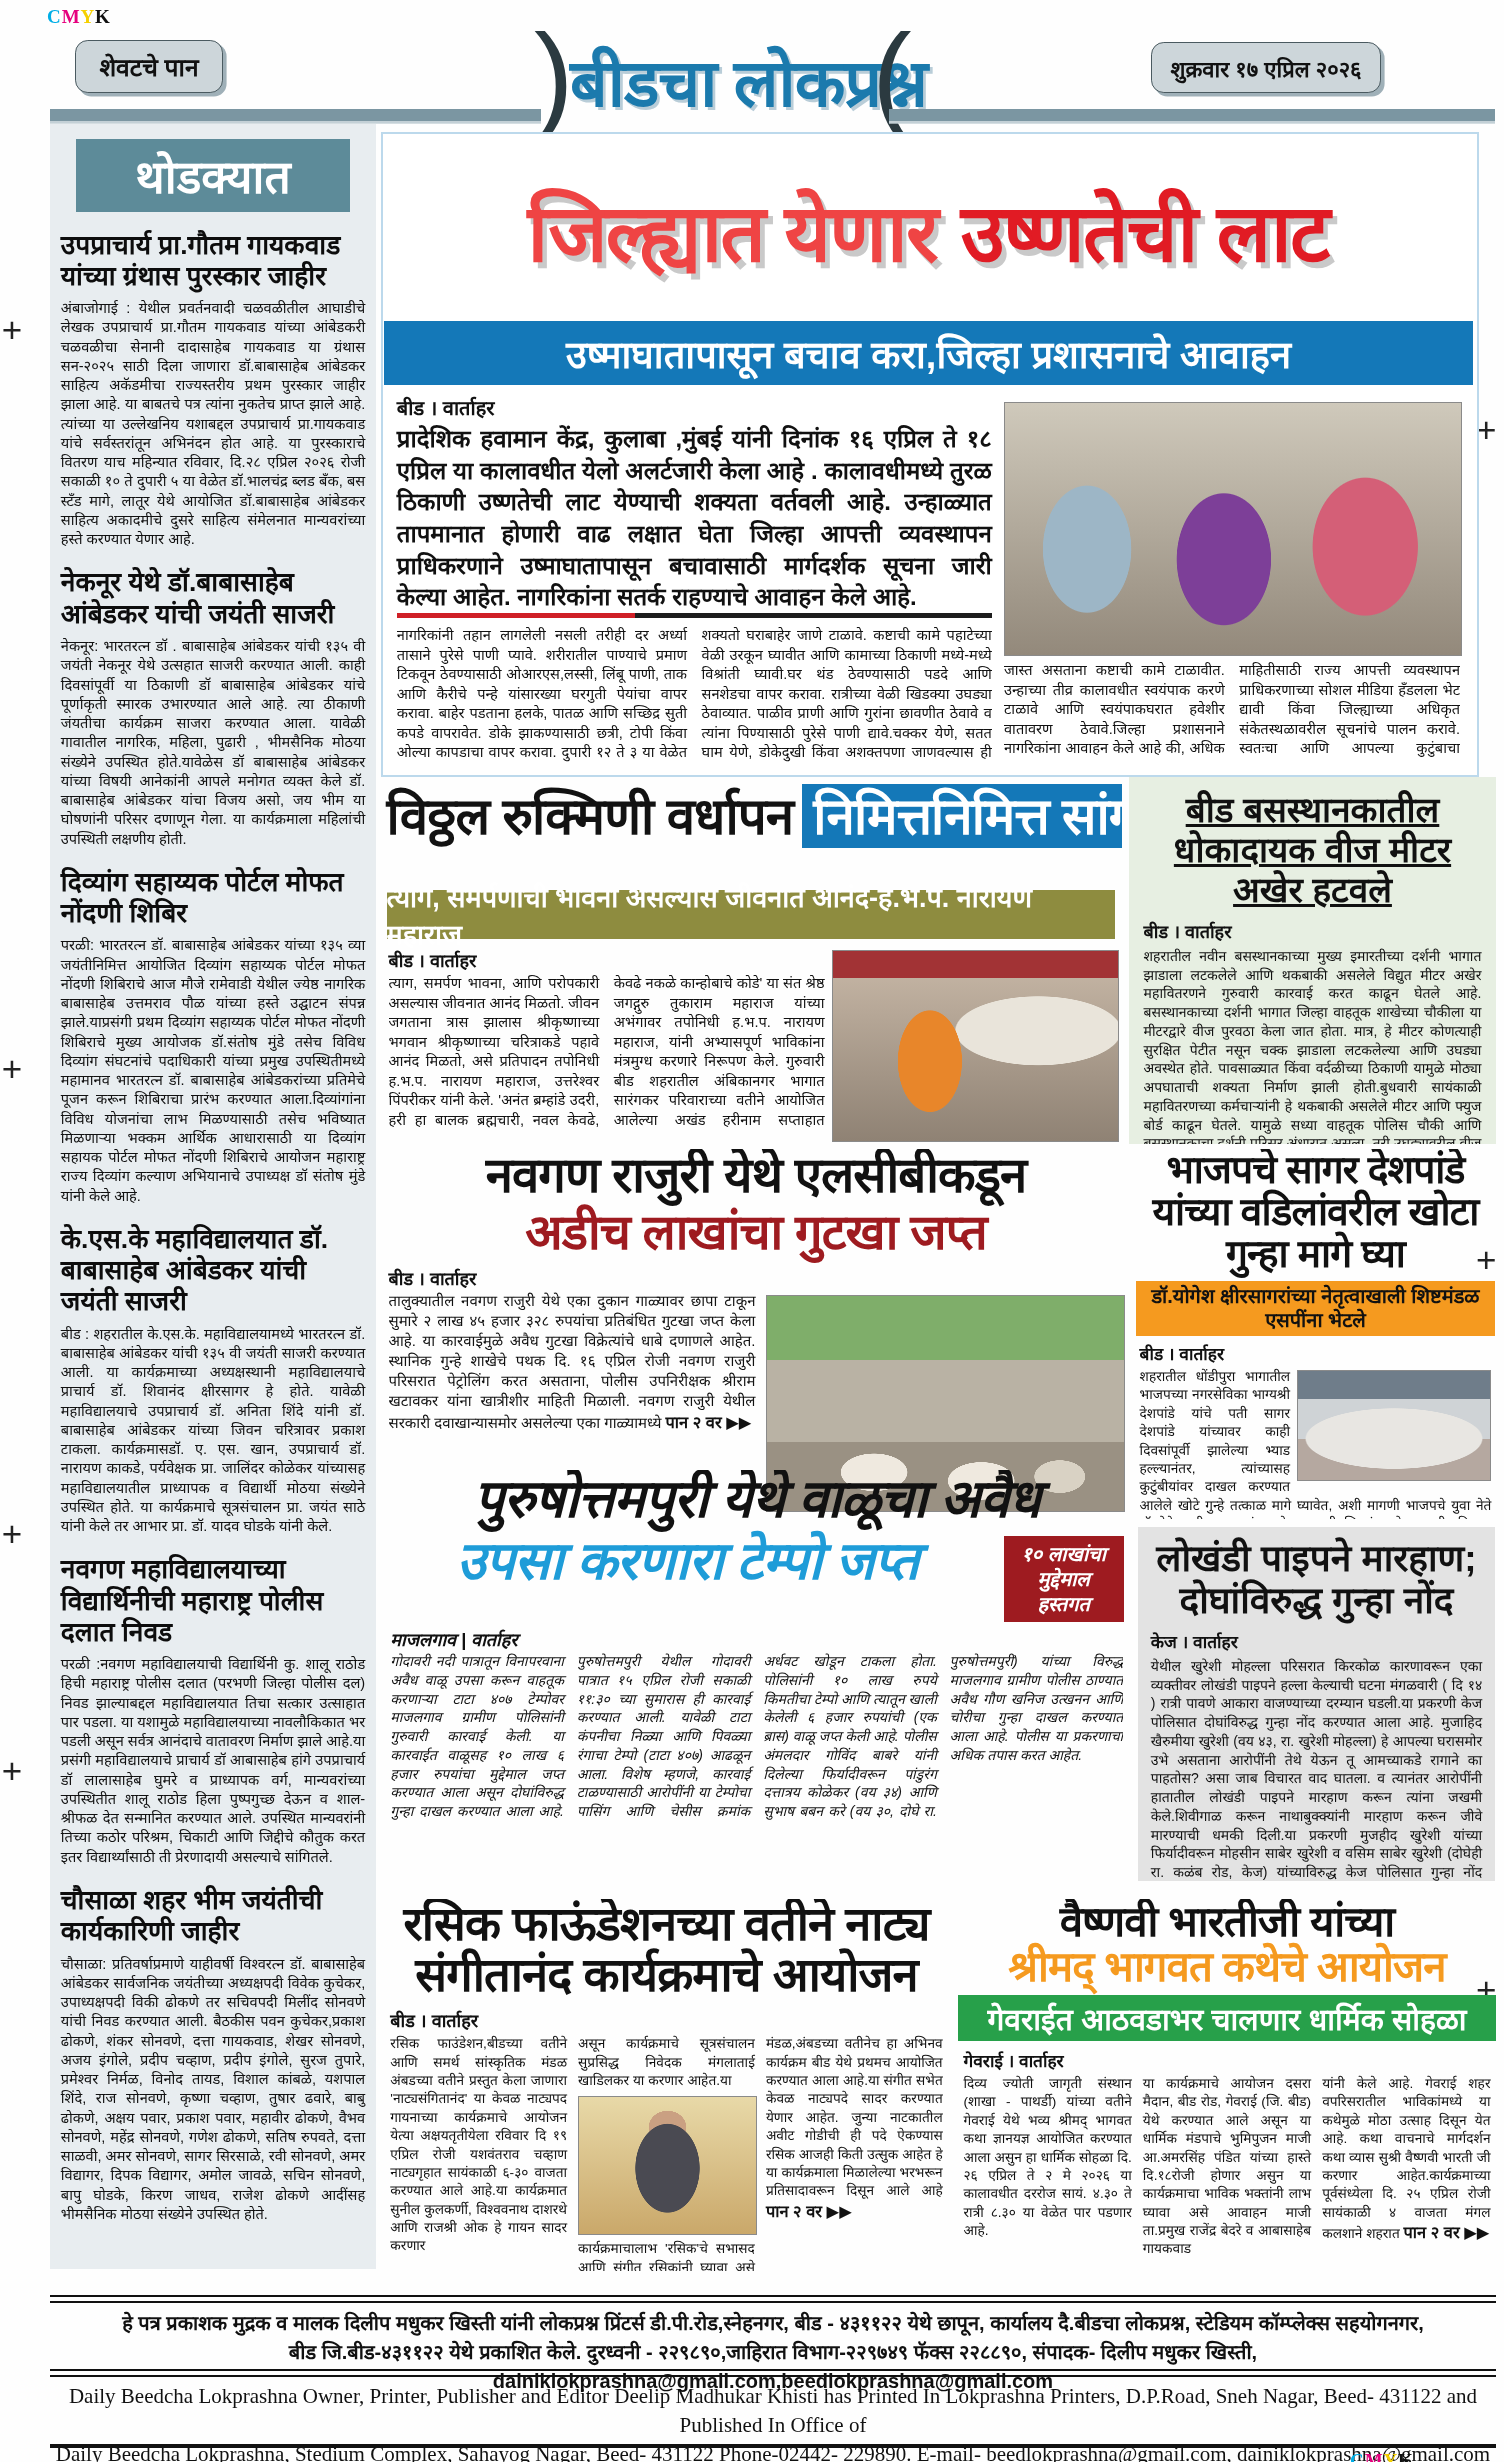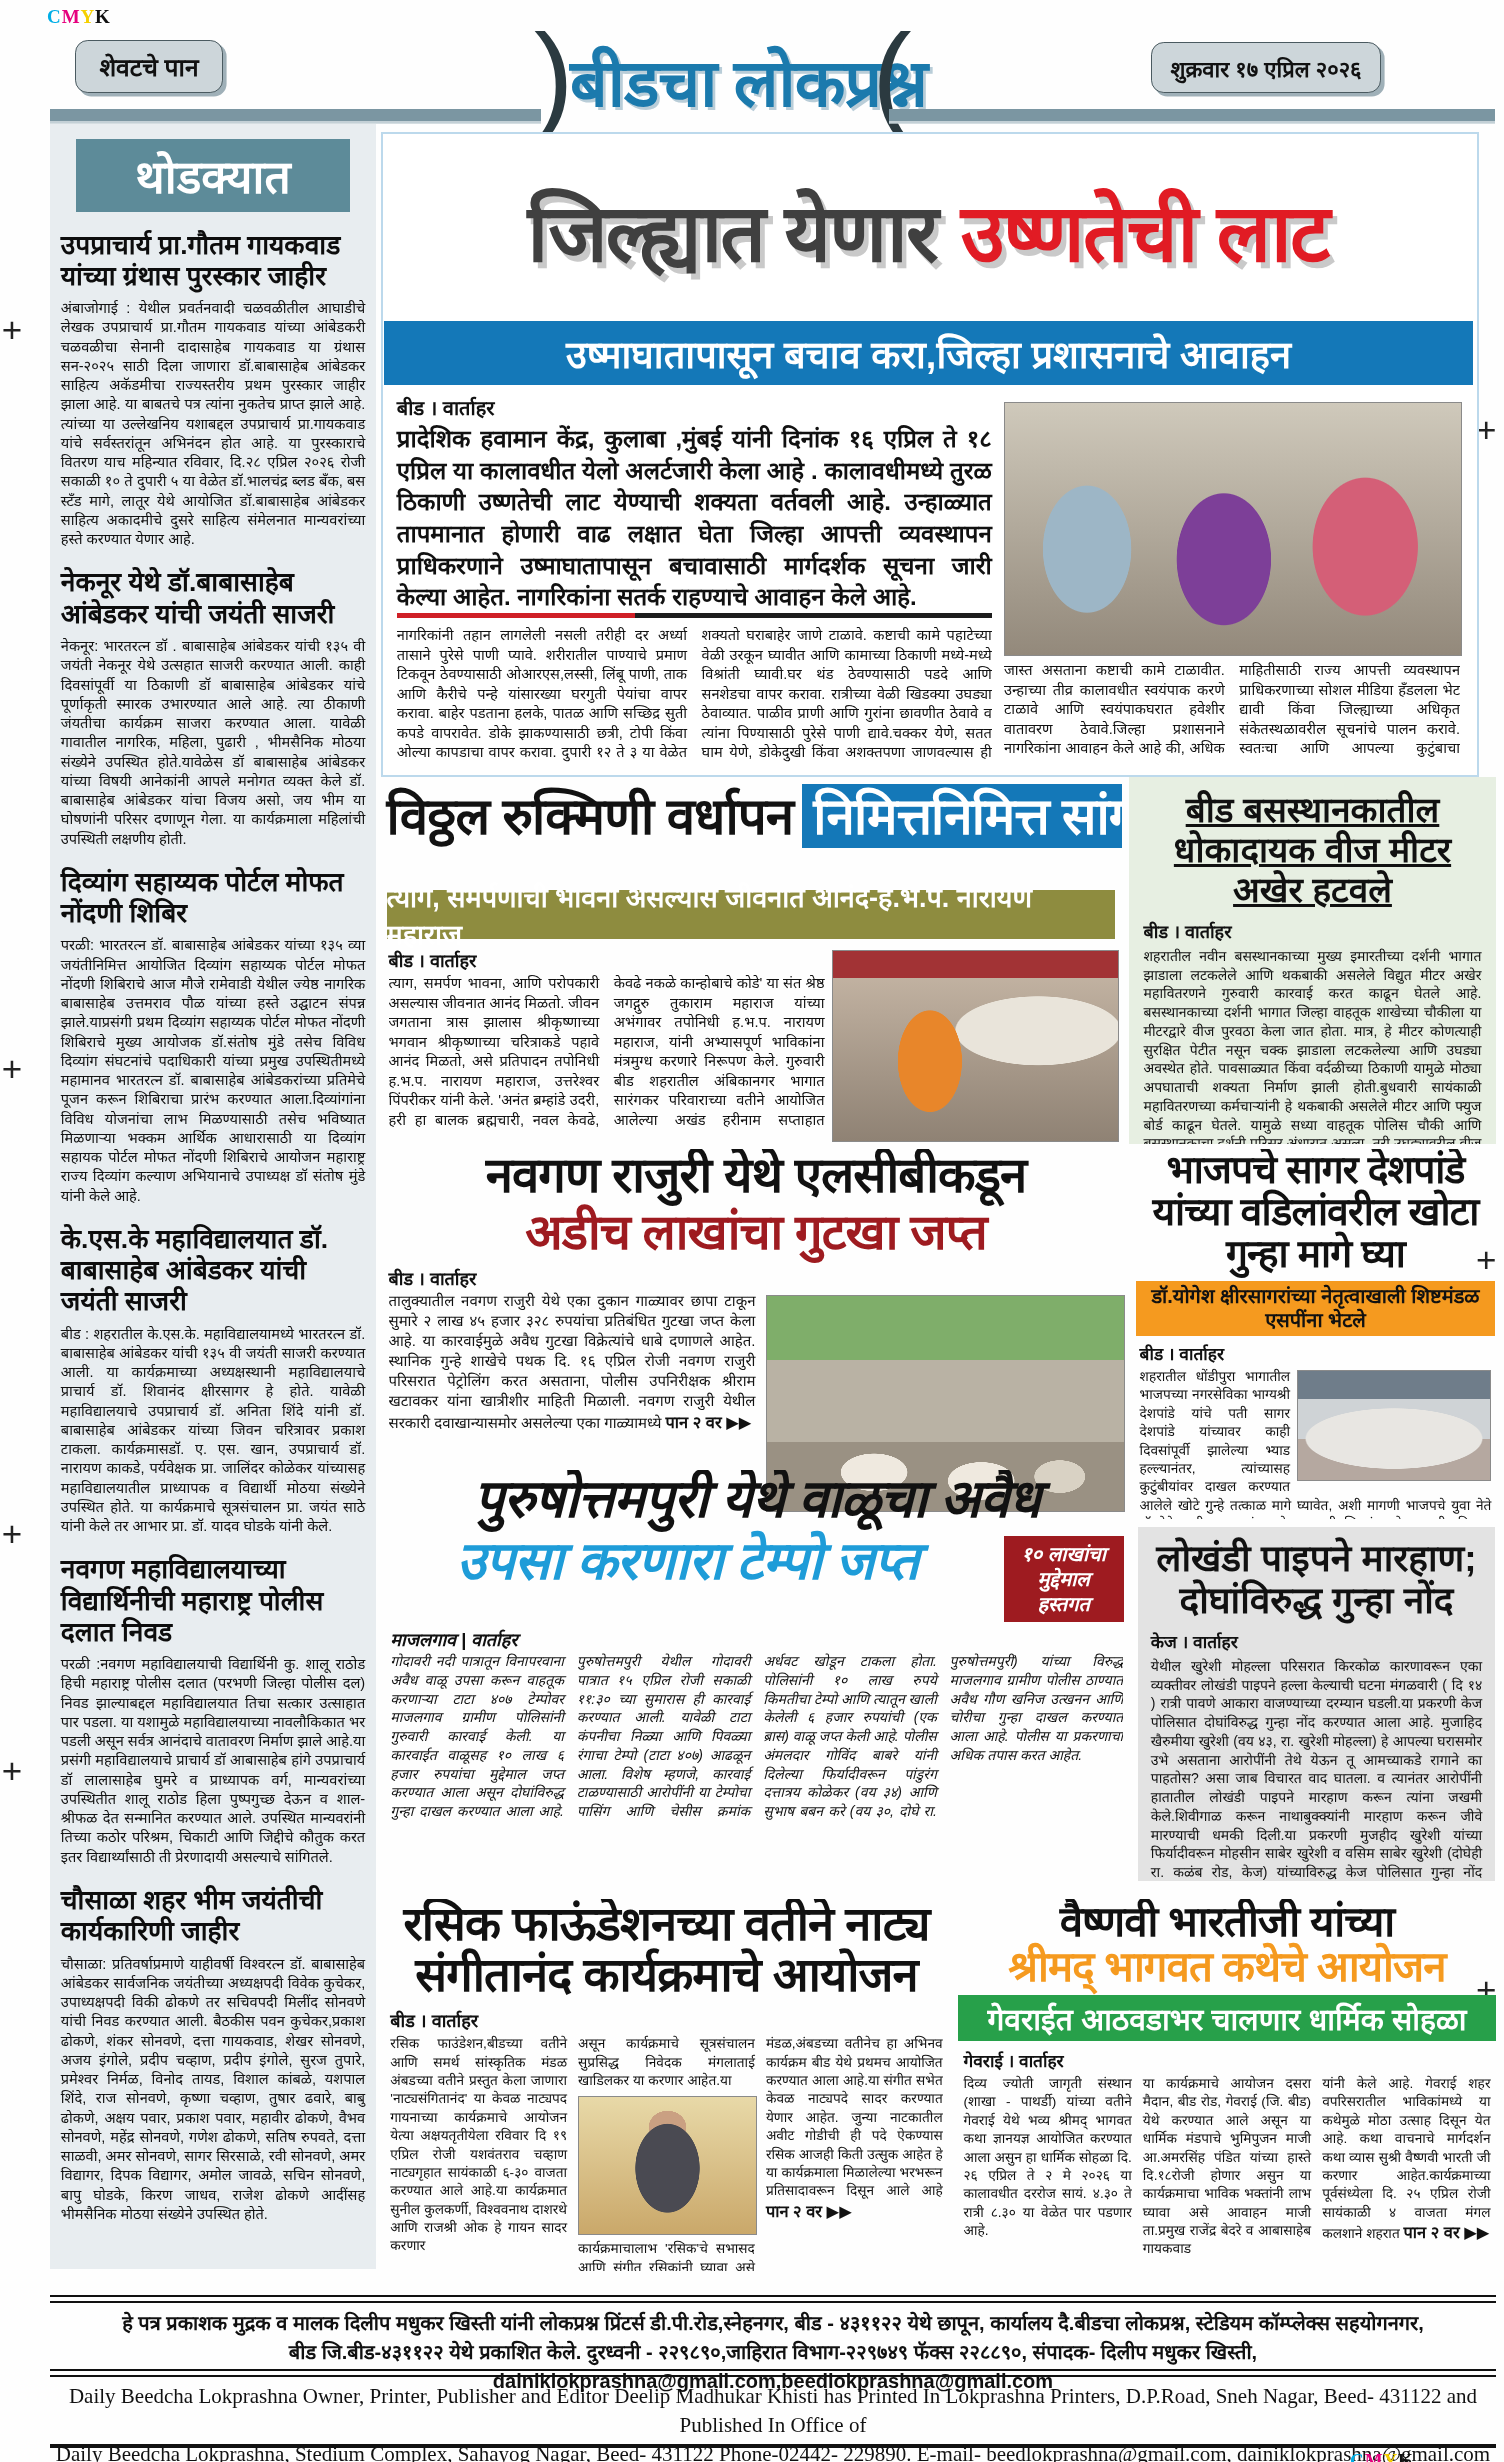--- a/index.html
+++ b/index.html
@@ -23,21 +23,21 @@
   .leftcol{background:#e8edf0;padding:0 9px;box-sizing:border-box;}
   .brief-head{width:274px;height:73px;margin:14.6px auto 7.3px auto;background:#5d8b99;color:#fff;
               font-size:46px;font-weight:700;display:flex;align-items:center;justify-content:center;}
   .brief h3{font-size:26.4px;line-height:1.18;font-weight:900;text-align:left;margin:18px 1.8px 7.3px 1.8px;color:#0d0d0d;}
   .brief p{font-size:14.6px;line-height:1.32;margin:0 1.8px;text-align:justify;}
 
   
   .top-frame{border:2.7px solid #bcd9ec;background:#fff;}
   .lead-head{display:flex;align-items:center;justify-content:center;font-weight:900;font-size:80px;
              letter-spacing:-1.8px;text-shadow:4.6px 5.5px 0 #c9c9c9;white-space:nowrap;}
-  .lead-head .blk{color:#404040;}
+  .lead-head .blk{color:#ef4444;}
   .lead-head .red{color:#e11b24;margin-left:24px;}
   .bluestrip{background:#1478b8;color:#fff;font-weight:900;font-size:38px;display:flex;
              align-items:center;justify-content:center;}
   .byline{font-weight:900;font-size:20px;}
   .leadpara{font-weight:bold;font-size:24px;line-height:1.32;text-align:justify;}
   .divider{height:4.6px;background:linear-gradient(to right,#cf2027 0 40%,#1d1d1d 40% 100%);}
   .bodytxt{font-size:14.6px;line-height:1.34;text-align:justify;}
   .cols2{column-count:2;column-gap:14.6px;}
   .cols4{column-count:4;column-gap:12.8px;}
   .cont{font-weight:900;font-size:16.4px;white-space:nowrap;}

